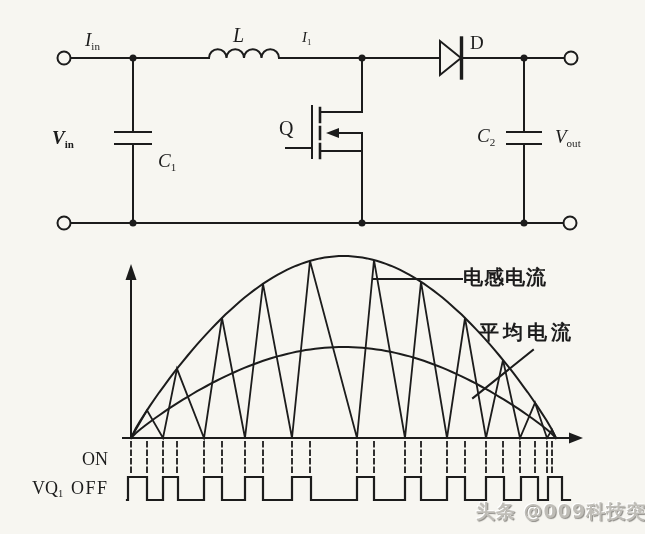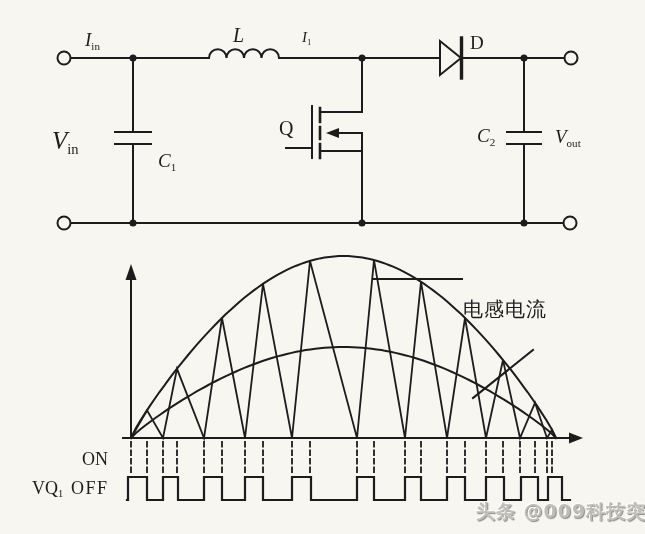--- a/index.html
+++ b/index.html
@@ -8,21 +8,21 @@
     background:#f7f6f1;
     font-family:"Liberation Serif","DejaVu Serif",serif;
   }
   .stage svg{position:absolute;left:0;top:0;}
   .lbl{
     position:absolute;color:#1c1c1c;line-height:1;white-space:nowrap;
     font-family:"Liberation Serif","DejaVu Serif",serif;
   }
   .it{font-style:italic;}
   .sub{font-size:0.58em;font-style:normal;vertical-align:-0.32em;letter-spacing:0;}
-  .cn{font-weight:400;margin-top:32px;}
+  .cn{font-weight:700;}
   .wm{
     position:absolute;line-height:1;white-space:nowrap;
     font-family:"DejaVu Sans","Liberation Sans",sans-serif;
     font-weight:700;color:#bfbdb7;letter-spacing:1px;
     text-shadow:-1px -1px 0 #ffffff, 1px 1px 1px #8d8b86;
   }
 </style>
 </head>
 <body>
 
@@ -105,28 +105,29 @@
   <div class="lbl it" style="left:233px;top:25px;font-size:20px;">L</div>
 
   <div class="lbl" style="left:302px;top:30px;font-size:15px;"><span class="it">I</span><span class="sub">1</span></div>
 
   <div class="lbl" style="left:470px;top:33px;font-size:19px;">D</div>
 
   <div class="lbl" style="left:279px;top:118px;font-size:20px;">Q</div>
 
   <div class="lbl" style="left:158px;top:127px;font-size:19px;margin-top:24px;"><span class="it">C</span><span class="sub">1</span></div>
 
-  <div class="lbl" style="left:52px;top:128px;font-size:25px;"><span class="it">V</span><span class="sub">in</span></div>
+  <div class="lbl" style="left:52px;top:128px;font-size:19px;font-weight:bold;"><span class="it">V</span><span class="sub">in</span></div>
 
   <div class="lbl" style="left:477px;top:126px;font-size:19px;"><span class="it">C</span><span class="sub">2</span></div>
 
   <div class="lbl" style="left:555px;top:127px;font-size:19px;"><span class="it">V</span><span class="sub">out</span></div>
 
   <div class="lbl cn" style="left:463px;top:267px;font-size:20px;letter-spacing:1px;">电感电流</div>
 
+  <div class="lbl cn" style="left:479px;top:322px;font-size:20px;letter-spacing:4px;">平均电流</div>
 
   <div class="lbl" style="left:82px;top:450px;font-size:18px;">ON</div>
 
   <div class="lbl" style="left:32px;top:479px;font-size:18px;"><span>VQ</span><span class="sub">1</span></div>
 
   <div class="lbl" style="left:71px;top:479px;font-size:18px;letter-spacing:1.5px;">OFF</div>
 
   <div class="wm" style="left:476px;top:502px;font-size:19px;">头条 @009科技突围</div>
 
 </div>

